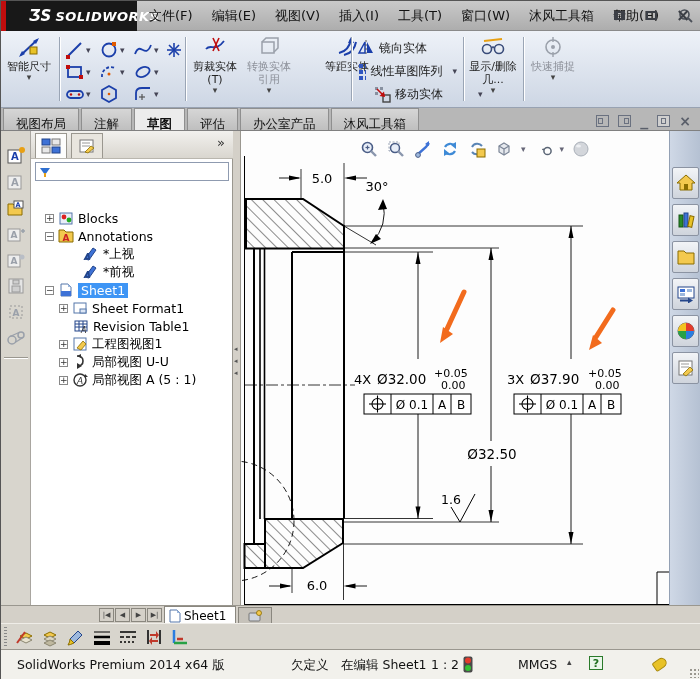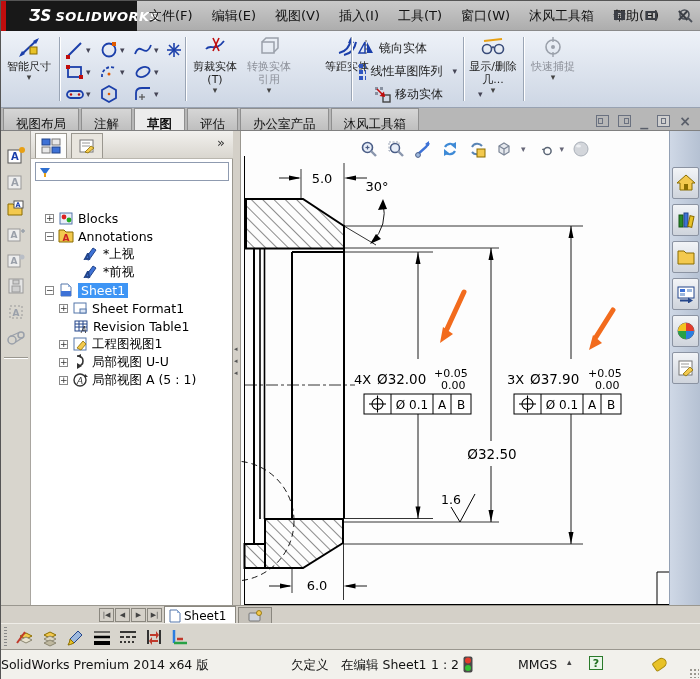--- a/index.html
+++ b/index.html
@@ -870,21 +870,21 @@
     <div class="lbicon" style="left:168px;">
       <svg width="20" height="20">
           <line x1="4" y1="3" x2="4" y2="16" stroke="#2a7de1" stroke-width="2.5"></line>
           <line x1="4" y1="16" x2="17" y2="16" stroke="#28a146" stroke-width="2.5"></line>
           <line x1="7" y1="12" x2="13" y2="12" stroke="#c0392b" stroke-width="2.5"></line>
         </svg>
     </div>
   </div>
 
   <div id="statusbar">
-    <span class="item" style="left:0;">SolidWorks Premium 2014 x64 版</span>
+    <span class="item" style="left:16px;">SolidWorks Premium 2014 x64 版</span>
     <span class="item" style="left:290px;">欠定义</span>
     <span class="item" style="left:340px;">在编辑 Sheet1</span>
     <span class="item" style="left:430px;">1 : 2</span>
     <svg class="item" style="left:462px; top:6px;" width="10" height="17">
       <rect x="0.5" y="0.5" width="9" height="16" rx="2" fill="#4a4a4a"></rect>
       <circle cx="5" cy="4.5" r="3" fill="#e43b2c"></circle>
       <circle cx="5" cy="12" r="3" fill="#35c135"></circle>
     </svg>
     <span class="item" style="left:517px;"><span>MMGS</span></span>
     <span class="item" style="left:566px; font-size:9px; color:#444;">▴</span>

